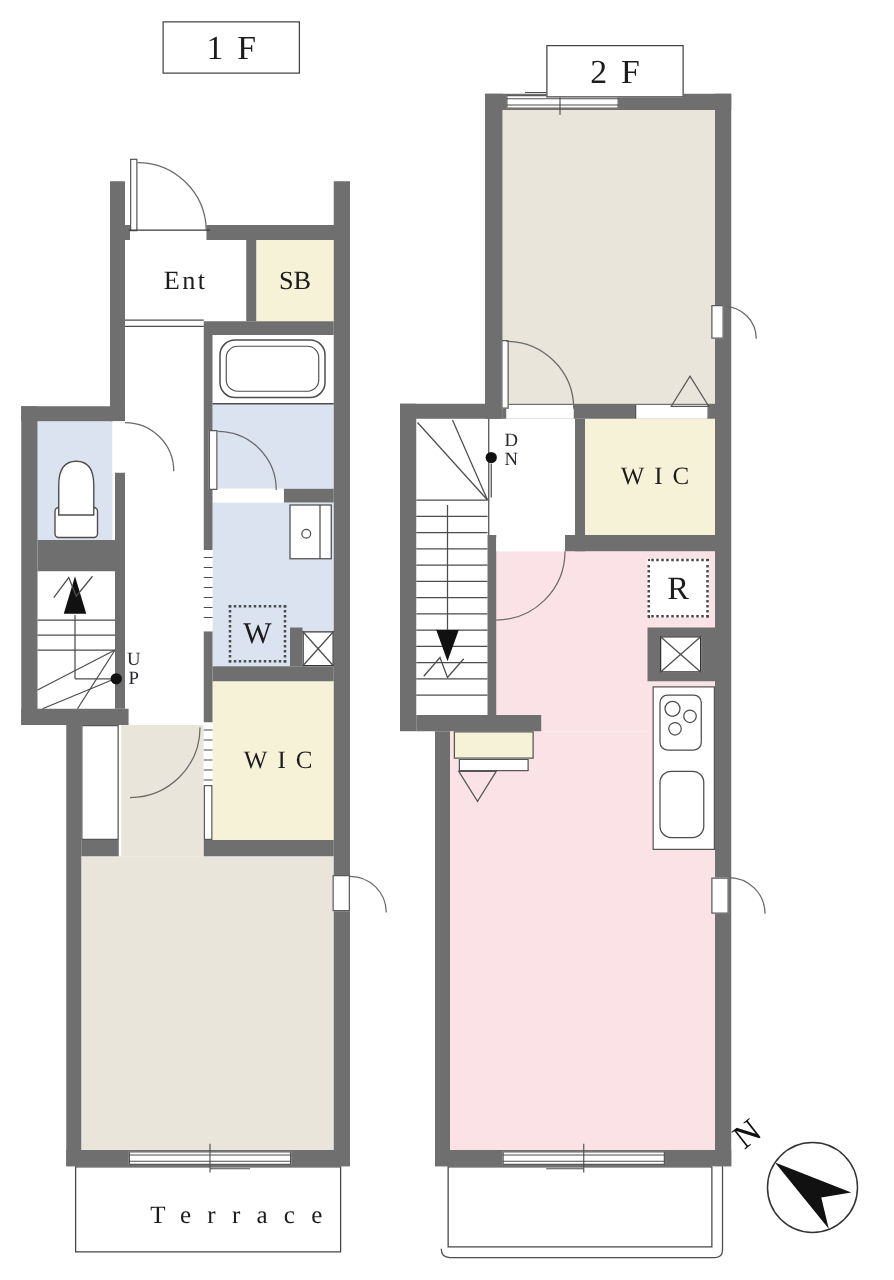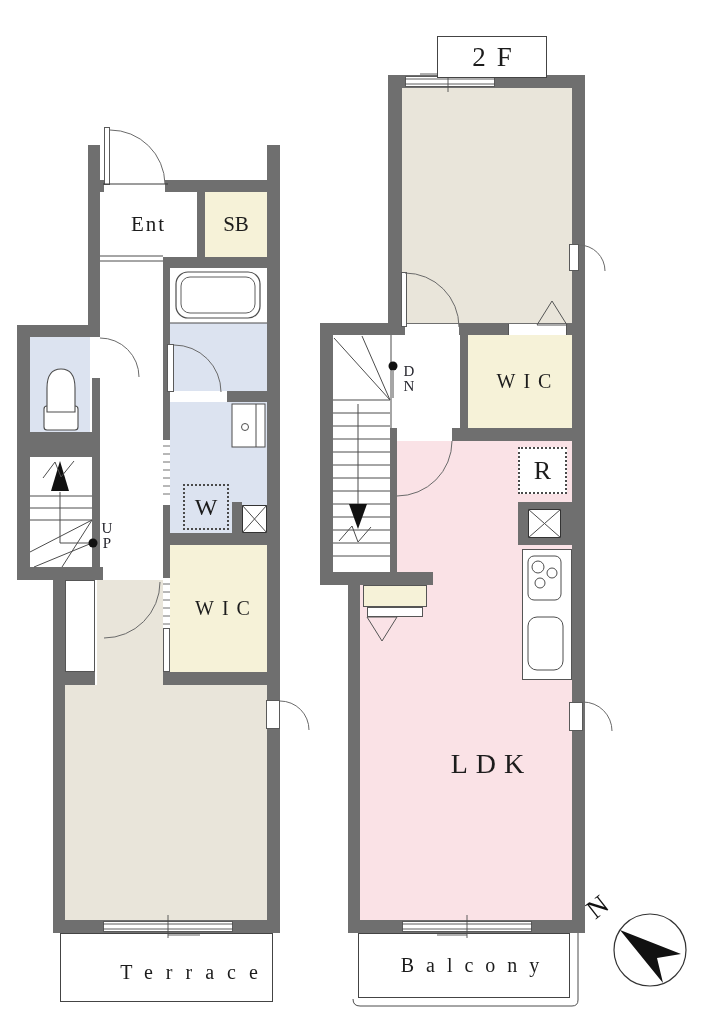--- a/index.html
+++ b/index.html
@@ -268,20 +268,23 @@
 
     <path stroke-width="1" d="M578,933 L578,1000 Q578,1006 572,1006 L360,1006 Q353,1006 353,999"></path>
 
     <g>
       <circle cx="650" cy="950" r="36" stroke="#333" stroke-width="1.2"></circle>
       <polygon points="620,930 681,954 657,958 663,983" fill="#111" stroke="none"></polygon>
       <text transform="translate(603,914) rotate(-38)" text-anchor="middle" font-family="Liberation Serif, serif" font-size="27" fill="#111" stroke="none">N</text>
     </g>
   </svg>
 
+  <div class="lbl tagbox" style="left:130px;top:17px;width:97px;height:40px;">
+      <span>1F</span>
+    </div>
   <div class="lbl tagbox" style="left:437px;top:17px;width:97px;height:40px;margin-top:19px;">
       <span>2F</span>
     </div>
 
   <div class="lbl" style="left:205px;top:192px;width:62px;height:65px;font-size:21px;">
       <span>SB</span>
     </div>
   <div class="lbl" style="left:100px;top:192px;width:97px;height:65px;font-size:21px;letter-spacing:2px;">
       <span>Ent</span>
     </div>
@@ -297,23 +300,17 @@
   <div class="abs vtext" style="left:100px;top:521px;">
       <span class="vtext">UP</span>
     </div>
 
   <div class="lbl" style="left:468px;top:335px;width:104px;height:93px;font-size:20px;letter-spacing:8px;padding-left:8px;">
       <span>WIC</span>
     </div>
   <div class="lbl" style="left:518px;top:447px;width:49px;height:47px;font-size:26px;">
       <span>R</span>
     </div>
-  <div class="lbl" style="left:395px;top:746px;width:177px;height:36px;font-size:28px;letter-spacing:8px;padding-left:8px;">
-      <span>LDK</span>
-    </div>
-  <div class="lbl" style="left:358px;top:933px;width:212px;height:65px;font-size:20px;letter-spacing:12px;padding-left:12px;">
-      <span>Balcony</span>
-    </div>
-  <div class="abs vtext" style="left:402px;top:364px;">
+  <div class="abs vtext" style="left:402px;top:346px;">
       <span class="vtext">DN</span>
     </div>
 
 </div>
 
 </body></html>

